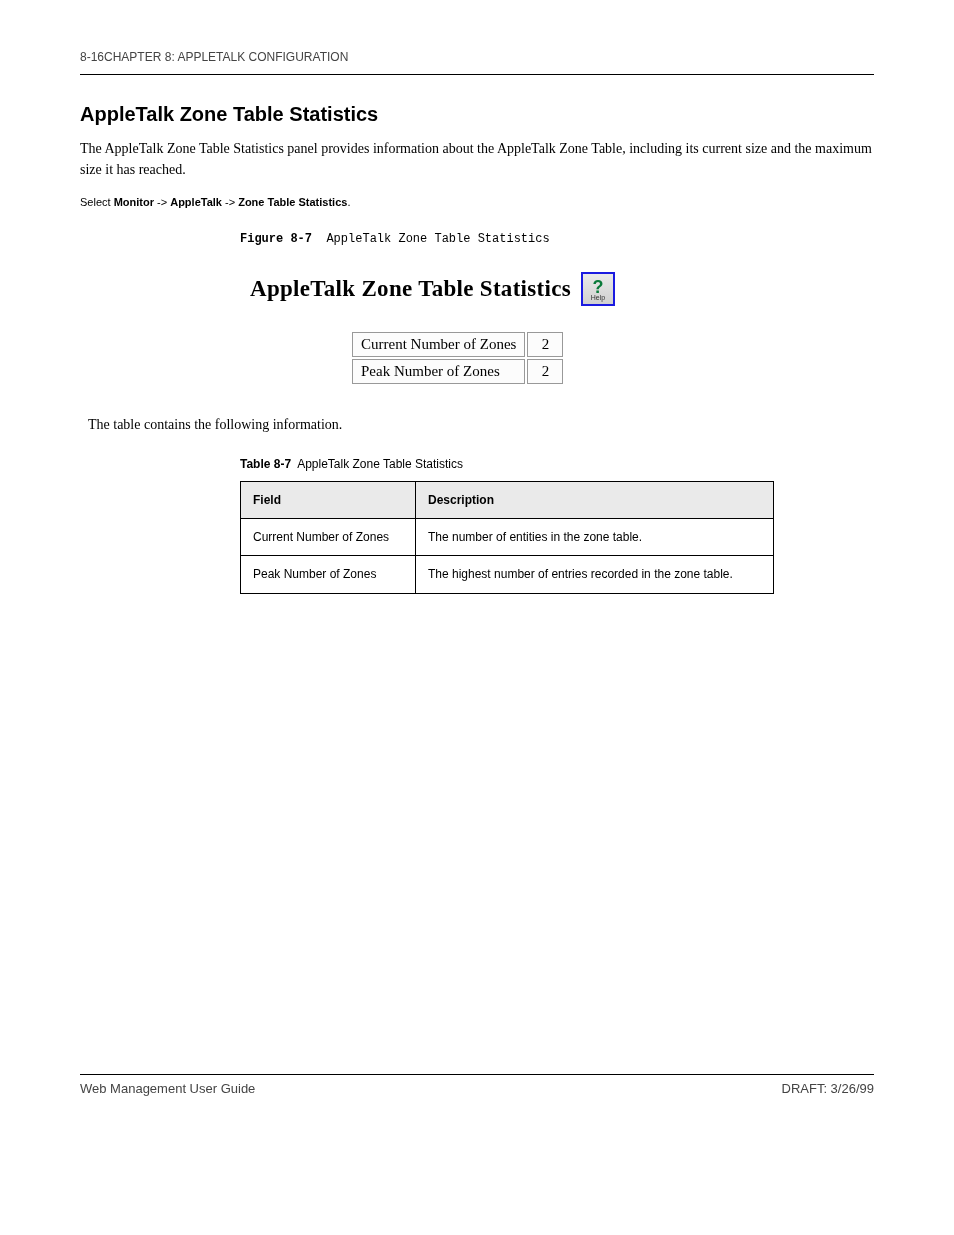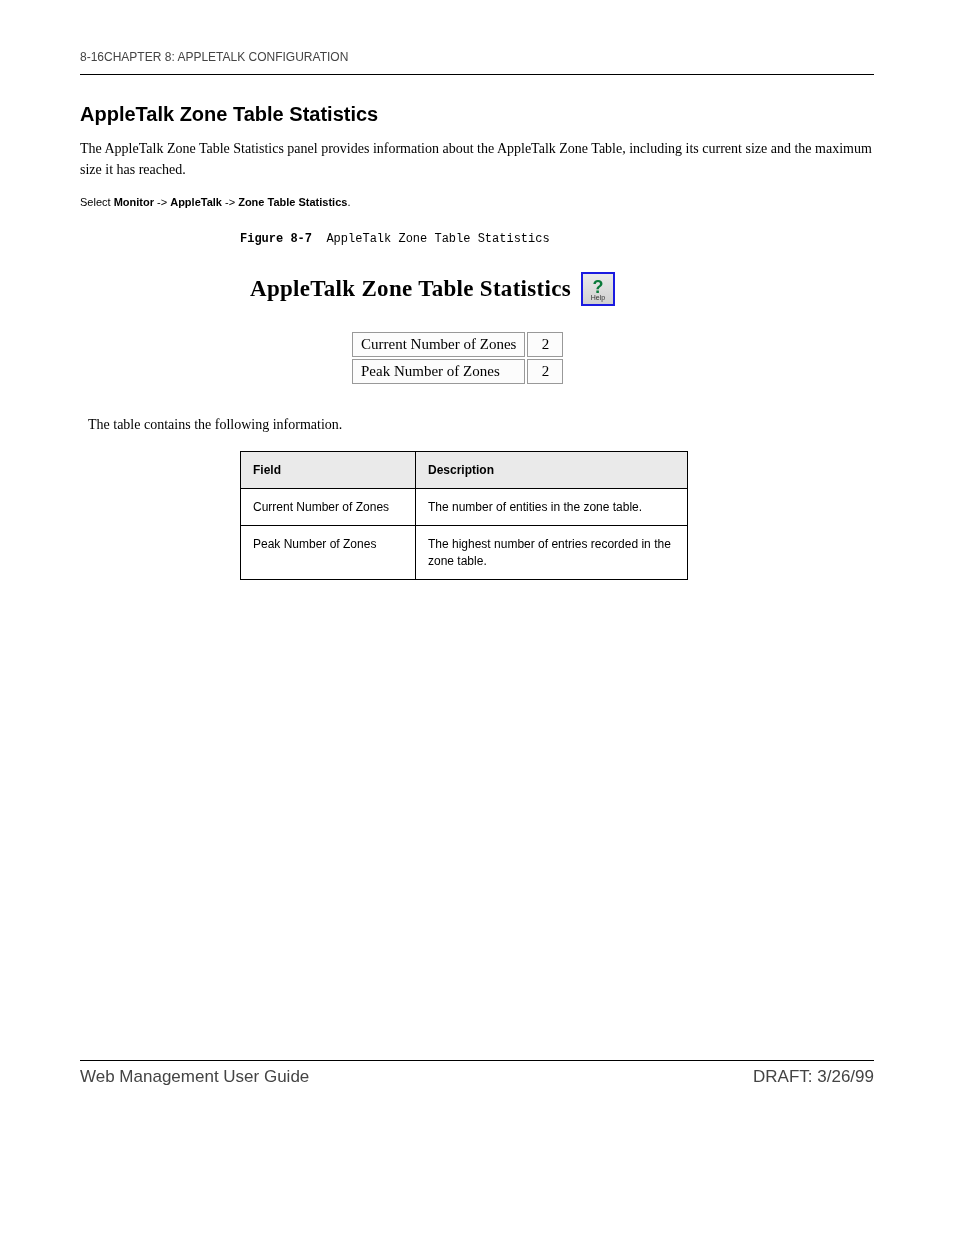--- a/index.html
+++ b/index.html
@@ -113,21 +113,21 @@
   .table-caption {
     font-family: Arial, Helvetica, sans-serif;
     font-size: 12px;
     margin: 22px 0 10px 0;
   }
   .table-caption .tabnum { font-weight: bold; }
 
   
   .desc-table {
     border-collapse: collapse;
-    width: 448px;
+    width: 534px;
     margin-left: 160px;
   }
   .desc-table th, .desc-table td {
     border: 1px solid #000;
     padding: 10px 12px;
     font-family: Arial, Helvetica, sans-serif;
     font-size: 12px;
     text-align: left;
     vertical-align: top;
     line-height: 1.35;
@@ -140,21 +140,21 @@
 
   .footer-rule {
     border: none;
     border-top: 1px solid #000;
     margin: 480px 0 6px 0;
   }
   .footer-row {
     display: flex;
     justify-content: space-between;
     font-family: Arial, Helvetica, sans-serif;
-    font-size: 17px;
+    font-size: 13px;
     color: #444;
   }
 </style>
 </head>
 <body>
 
 <div class="page">
 
   <div class="header-row">
     <span>8-16</span>
@@ -197,20 +197,24 @@
       <tr>
         <td>Peak Number of Zones</td>
         <td class="val">2</td>
       </tr>
     </tbody>
       </table>
   </div>
 
   <p class="body" style="margin-left:8px;">The table contains the following information.</p>
 
+  <p class="table-caption" style="margin-left:160px;">
+    <span class="tabnum">Table 8-7</span>&nbsp;
+    <span>AppleTalk Zone Table Statistics</span>
+  </p>
 
   <table class="desc-table">
     <thead>
       <tr>
         <th>Field</th>
         <th>Description</th>
       </tr>
     </thead>
     <tbody>
       <tr>

